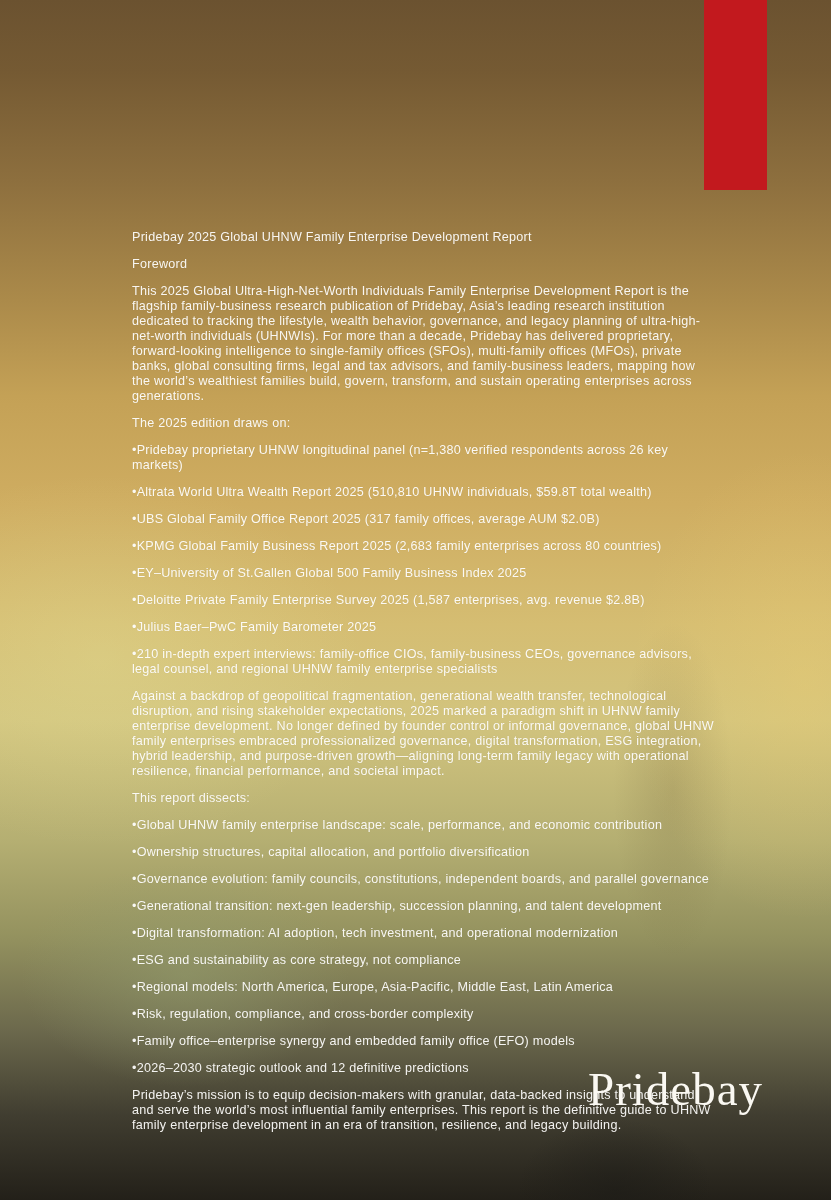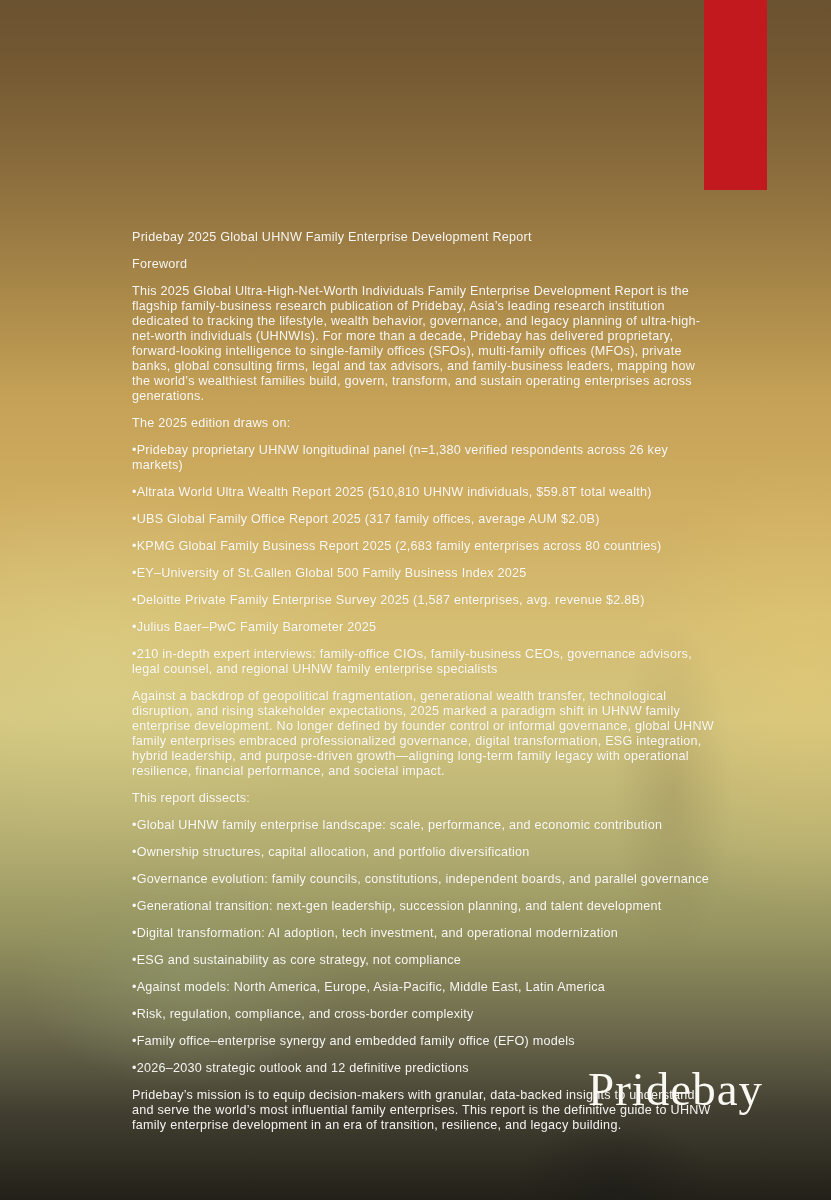--- a/index.html
+++ b/index.html
@@ -56,21 +56,21 @@
         <div class="line">•Julius Baer–PwC Family Barometer 2025</div>
         <div class="line">•210 in-depth expert interviews: family-office CIOs, family-business CEOs, governance advisors, legal counsel, and regional UHNW family enterprise specialists</div>
         <div class="line">Against a backdrop of geopolitical fragmentation, generational wealth transfer, technological disruption, and rising stakeholder expectations, 2025 marked a paradigm shift in UHNW family enterprise development. No longer defined by founder control or informal governance, global UHNW family enterprises embraced professionalized governance, digital transformation, ESG integration, hybrid leadership, and purpose-driven growth—aligning long-term family legacy with operational resilience, financial performance, and societal impact.</div>
         <div class="line">This report dissects:</div>
         <div class="line">•Global UHNW family enterprise landscape: scale, performance, and economic contribution</div>
         <div class="line">•Ownership structures, capital allocation, and portfolio diversification</div>
         <div class="line">•Governance evolution: family councils, constitutions, independent boards, and parallel governance</div>
         <div class="line">•Generational transition: next-gen leadership, succession planning, and talent development</div>
         <div class="line">•Digital transformation: AI adoption, tech investment, and operational modernization</div>
         <div class="line">•ESG and sustainability as core strategy, not compliance</div>
-        <div class="line">•Against models: North America, Europe, Asia-Pacific, Middle East, Latin America</div>
+        <div class="line">•Regional models: North America, Europe, Asia-Pacific, Middle East, Latin America</div>
         <div class="line">•Risk, regulation, compliance, and cross-border complexity</div>
         <div class="line">•Family office–enterprise synergy and embedded family office (EFO) models</div>
         <div class="line">•2026–2030 strategic outlook and 12 definitive predictions</div>
         <div class="line">Pridebay’s mission is to equip decision-makers with granular, data-backed insights to understand and serve the world’s most influential family enterprises. This report is the definitive guide to UHNW family enterprise development in an era of transition, resilience, and legacy building.</div>
       </div>
   </div>
 
   <div class="wordmark" style="color: rgb(250, 248, 242);">Pridebay</div>
 </div>
 

